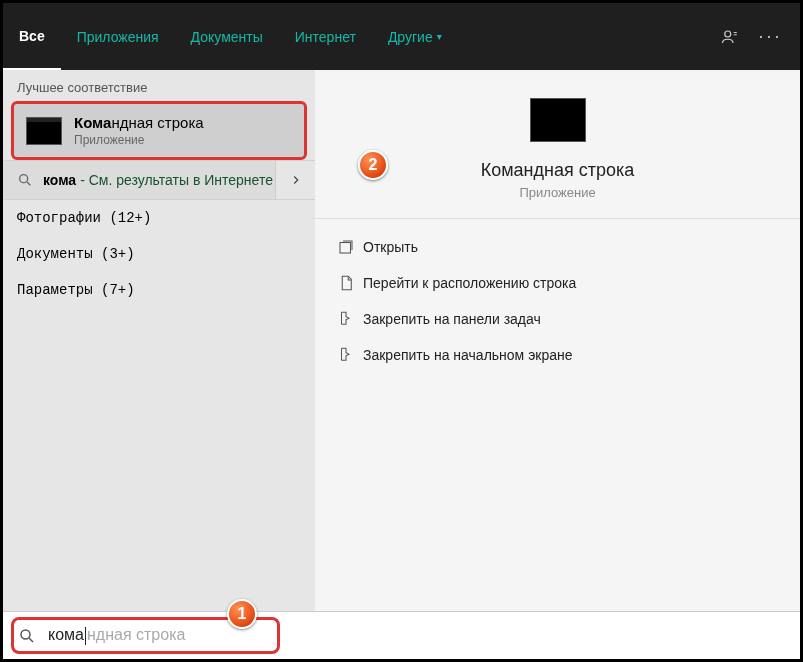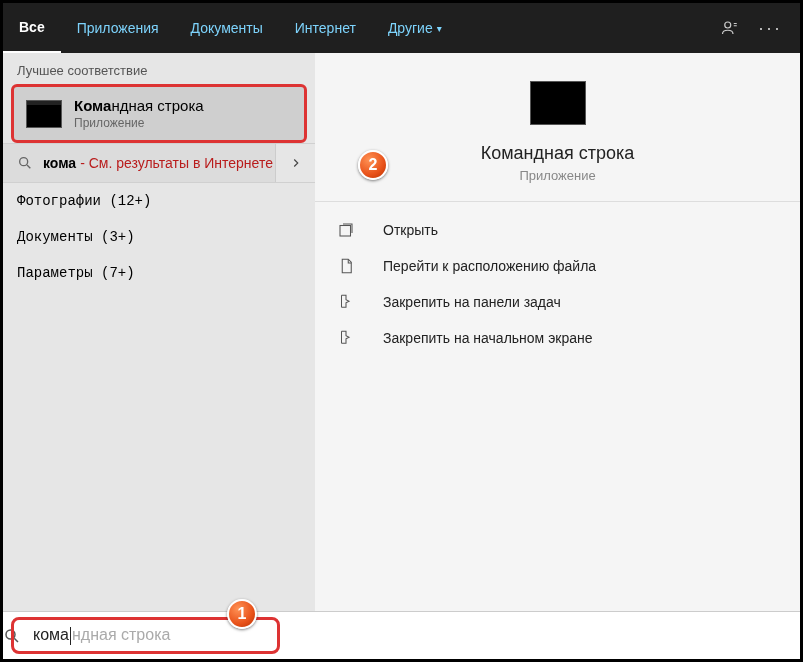--- a/index.html
+++ b/index.html
@@ -15,33 +15,33 @@
   }
   .window {
     position: absolute;
     left: 3px; top: 3px; right: 3px; bottom: 3px;
     background: #1f1f1f;
     display: flex;
     flex-direction: column;
   }
   
   .tabbar {
-    height: 50px;
+    height: 67px;
     display: flex;
     align-items: stretch;
     color: #fff;
     padding: 0 10px 0 0;
     background: #1f1f1f;
   }
   .tab {
     padding: 0 16px;
     display: flex;
     align-items: center;
     font-size: 14px;
-    color: #7dd3fc;
+    color: #14b8a6;
     cursor: pointer;
   }
   .tab.active { color: #fff; font-weight: 600; border-bottom: 2px solid #fff; }
   .tab .drop { margin-left: 4px; font-size: 10px; }
   .tabbar .spacer { flex: 1; }
   .tabbar .ricon { width: 40px; display: flex; align-items: center; justify-content: center; color: #ccc; cursor: pointer; }
   .tabbar .ricon svg { width: 18px; height: 18px; }
   .ellipsis { font-size: 18px; letter-spacing: 2px; }
 
   
@@ -90,21 +90,21 @@
     align-items: center;
     padding: 0 0 0 14px;
     height: 40px;
     background: #dcdcdc;
     border-top: 1px solid #d0d0d0;
     border-bottom: 1px solid #d0d0d0;
     cursor: pointer;
   }
   .web-search .mag { width: 16px; height:16px; margin-right: 10px; }
   .web-search .term { font-weight: 600; }
-  .web-search .tail { color: #b91c1c; margin-left: 4px; }
+  .web-search .tail { color: #14532d; margin-left: 4px; }
   .web-search .chev {
     width: 40px; height: 100%;
     display:flex; align-items:center; justify-content:center;
     border-left: 1px solid #ccc;
     background: #e6e6e6;
     margin-left: auto;
   }
 
   .cat-item {
     padding: 10px 14px;
@@ -132,35 +132,35 @@
     background: #000;
     border: 1px solid #555;
   }
   .preview-title { font-size: 18px; margin-top: 18px; color: #222; }
   .preview-sub { font-size: 13px; color: #888; margin-top: 4px; }
 
   .actions { padding: 10px 8px; }
   .action {
     display: flex;
     align-items: center;
-    gap: 28px;
+    gap: 8px;
     padding: 9px 14px;
     font-size: 14px;
     color: #222;
     cursor: pointer;
   }
   .action svg { width: 18px; height: 18px; stroke: #555; fill: none; stroke-width: 1.4; }
 
   
   .searchbar {
     height: 48px;
     background: #fff;
     display: flex;
     align-items: center;
-    padding: 0 0;
+    padding: 0 15px;
     border-top: 1px solid #ccc;
     position: relative;
   }
   .searchbox-border {
     position: absolute;
     left: 8px; right: 520px;
     top: 5px; bottom: 5px;
     border: 3px solid #d33;
     border-radius: 8px;
     pointer-events: none;
@@ -261,21 +261,21 @@
               <rect x="4" y="6" width="14" height="14"></rect>
               <polyline points="8 4 20 4 20 16"></polyline>
             </svg>
           <span>Открыть</span>
         </div>
         <div class="action">
           <svg viewBox="0 0 24 24">
               <path d="M7 3h8l4 4v14H7z"></path>
               <polyline points="15 3 15 8 19 8"></polyline>
             </svg>
-          <span>Перейти к расположению файла</span>
+          <span>Перейти к расположению строка</span>
         </div>
         <div class="action">
           <svg viewBox="0 0 24 24">
               <path d="M6 3h6v6l4 2-4 2v6H6"></path>
               <line x1="6" y1="3" x2="6" y2="19"></line>
             </svg>
           <span>Закрепить на панели задач</span>
         </div>
         <div class="action">
           <svg viewBox="0 0 24 24">

